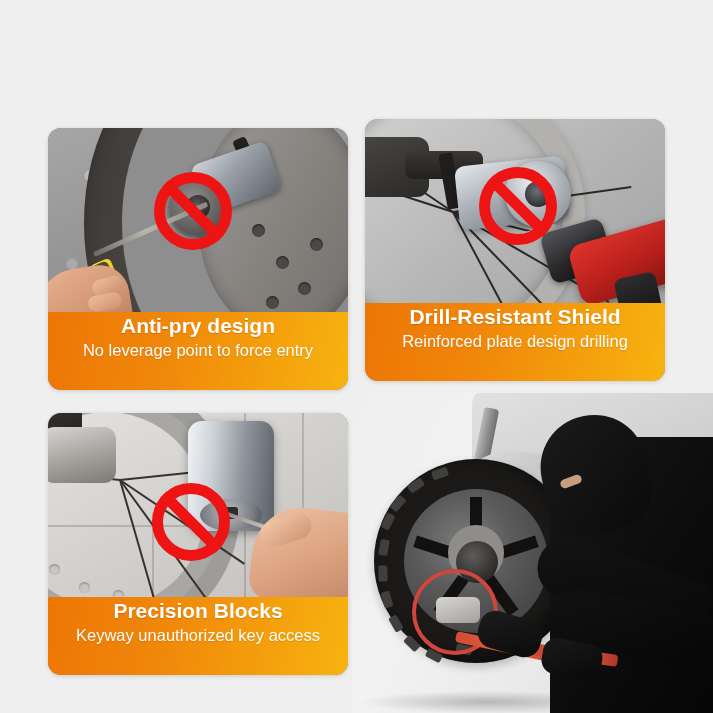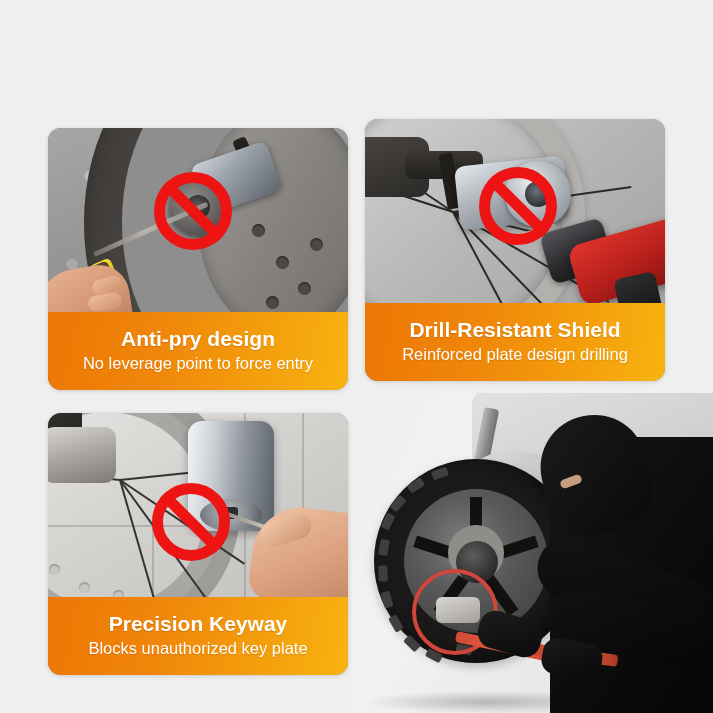--- a/index.html
+++ b/index.html
@@ -55,21 +55,21 @@
     overflow:hidden;
   }
 
   .caption {
     position:relative;
     height:78px;
     background:linear-gradient(100deg, #ed7605 0%, #f0870a 38%, #f49f0c 72%, #f7b310 100%);
     display:flex;
     flex-direction:column;
     align-items:center;
-    justify-content:flex-end;
+    justify-content:flex-start;
     padding:2px 6px 16px;
   }
   .caption-title {
     color:#ffffff;
     font-size:21px;
     font-weight:bold;
     line-height:1.15;
     text-shadow:0 1px 1px rgba(120,55,0,0.28);
     white-space:nowrap;
   }
@@ -707,22 +707,22 @@
       <div class="c3-pick"></div>
       <div class="c3-pickgrip"></div>
       <div class="c3-hand"></div>
       <div class="c3-thumb"></div>
       <div class="no-sign" style="left:104px; top:70px; width:78px; height:78px; border-width:11px;"></div>
       <div class="no-sign" style="left:104px; top:70px; width:78px; height:78px; border-width:0;">
         <span style="position:absolute; left:50%; top:50%; width:78px; height:11px; background:#ee1414; transform:translate(-50%,-50%) rotate(45deg); border-radius:2px; display:block;"></span>
       </div>
     </div>
     <div class="caption">
-      <span class="caption-title">Precision Keyway</span>
-      <span class="caption-sub">Blocks unauthorized key plate</span>
+      <span class="caption-title">Precision Blocks</span>
+      <span class="caption-sub">Keyway unauthorized key access</span>
     </div>
   </div>
 
   <div id="hero">
     <div class="hero-bgfade"></div>
     <div class="hero-moto"></div>
     <div class="hero-fork"></div>
     <div class="hero-fender"></div>
     <div class="hero-ground"></div>
 

